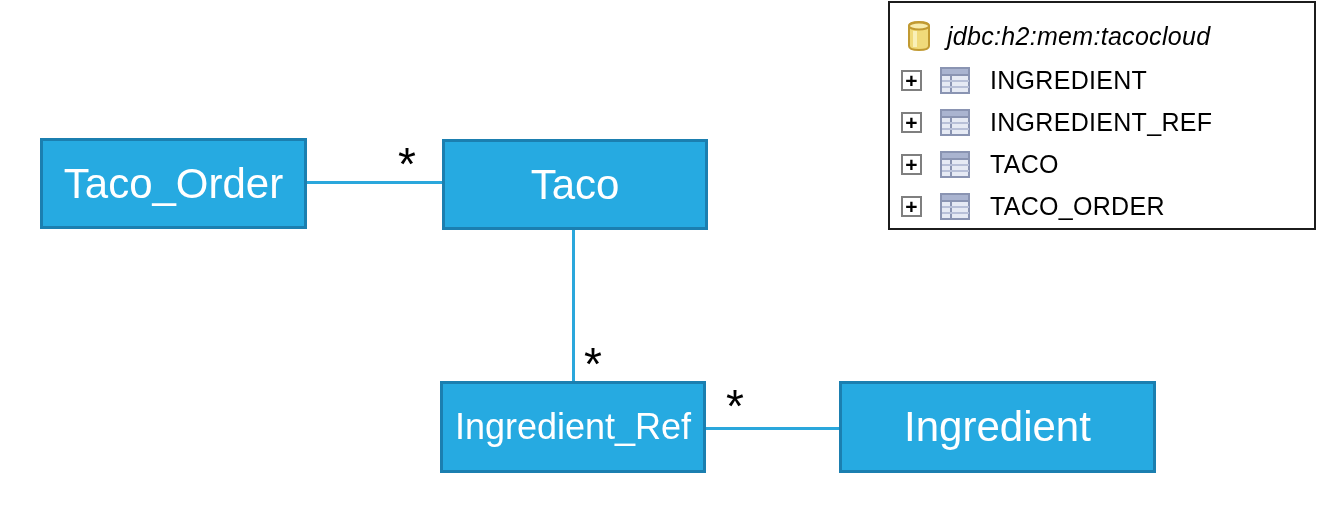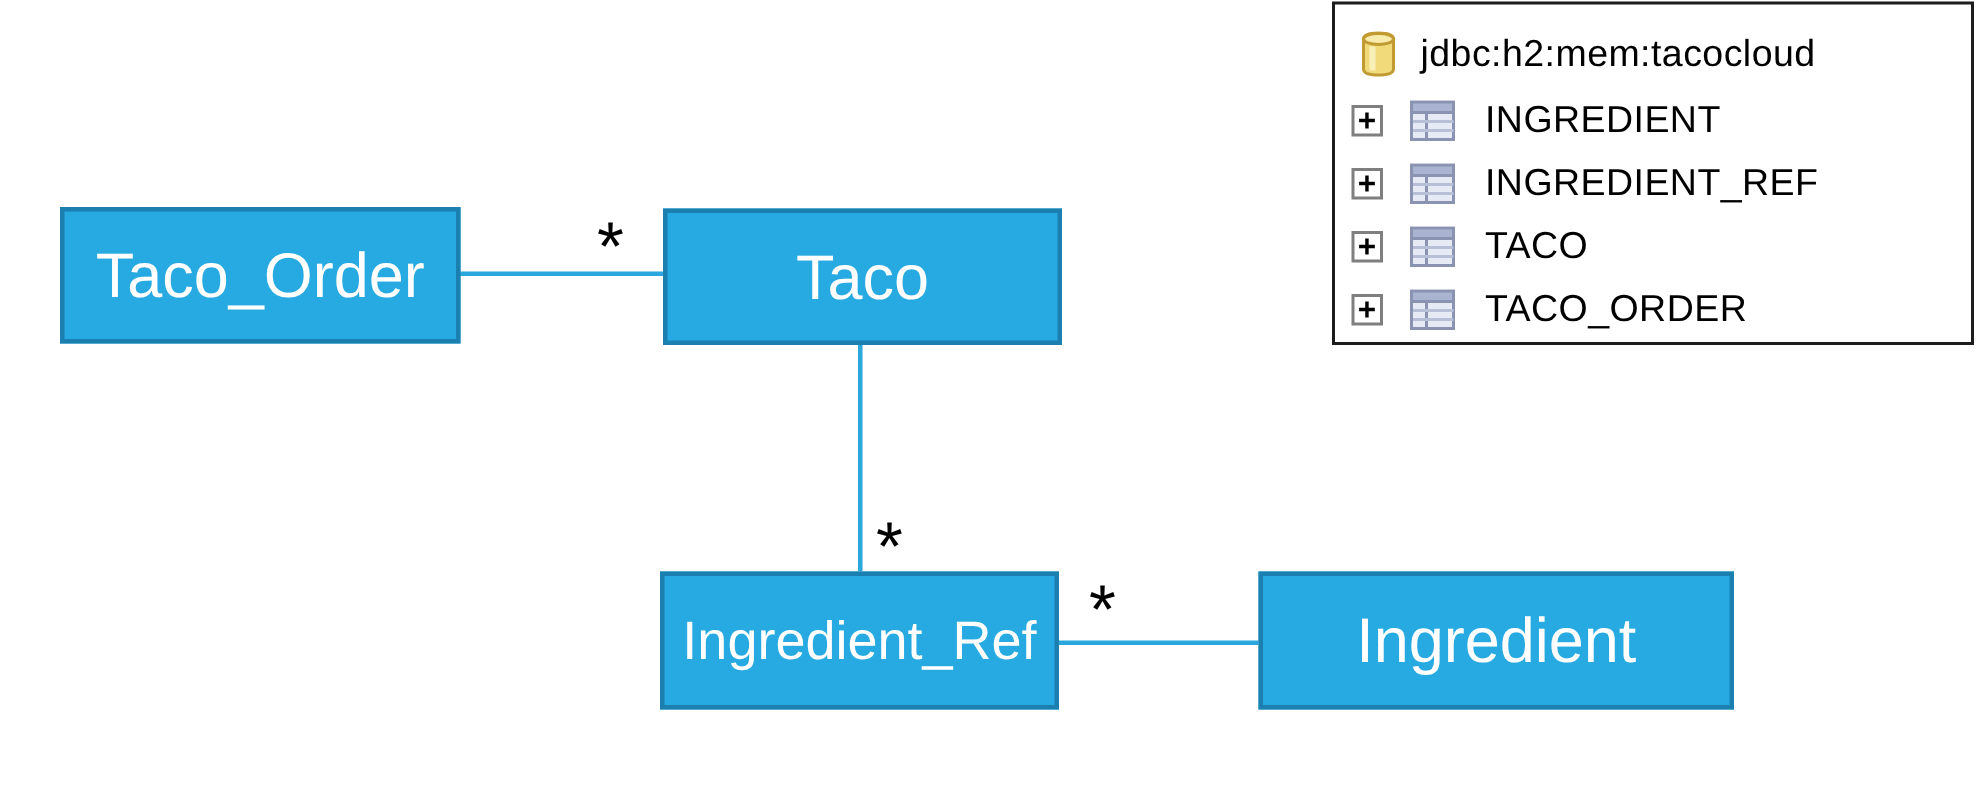--- a/index.html
+++ b/index.html
@@ -59,21 +59,21 @@
     height: 42px;
     color: #000000;
     font-size: 25px;
     letter-spacing: 0.3px;
     white-space: nowrap;
     cursor: default;
   }
   .tree-row.root-row { height: 46px; }
 
   .db-icon-wrap { margin-left: 7px; width: 24px; height: 32px; flex: 0 0 auto; }
-  .root-label { margin-left: 16px; }
+  .root-label { margin-left: 16px; font-style: italic; }
 
   .expand-box {
     margin-left: 1px;
     width: 21px;
     height: 21px;
     border: 2px solid #7f7f7f;
     background: #ffffff;
     color: #000000;
     display: flex;
     align-items: center;

